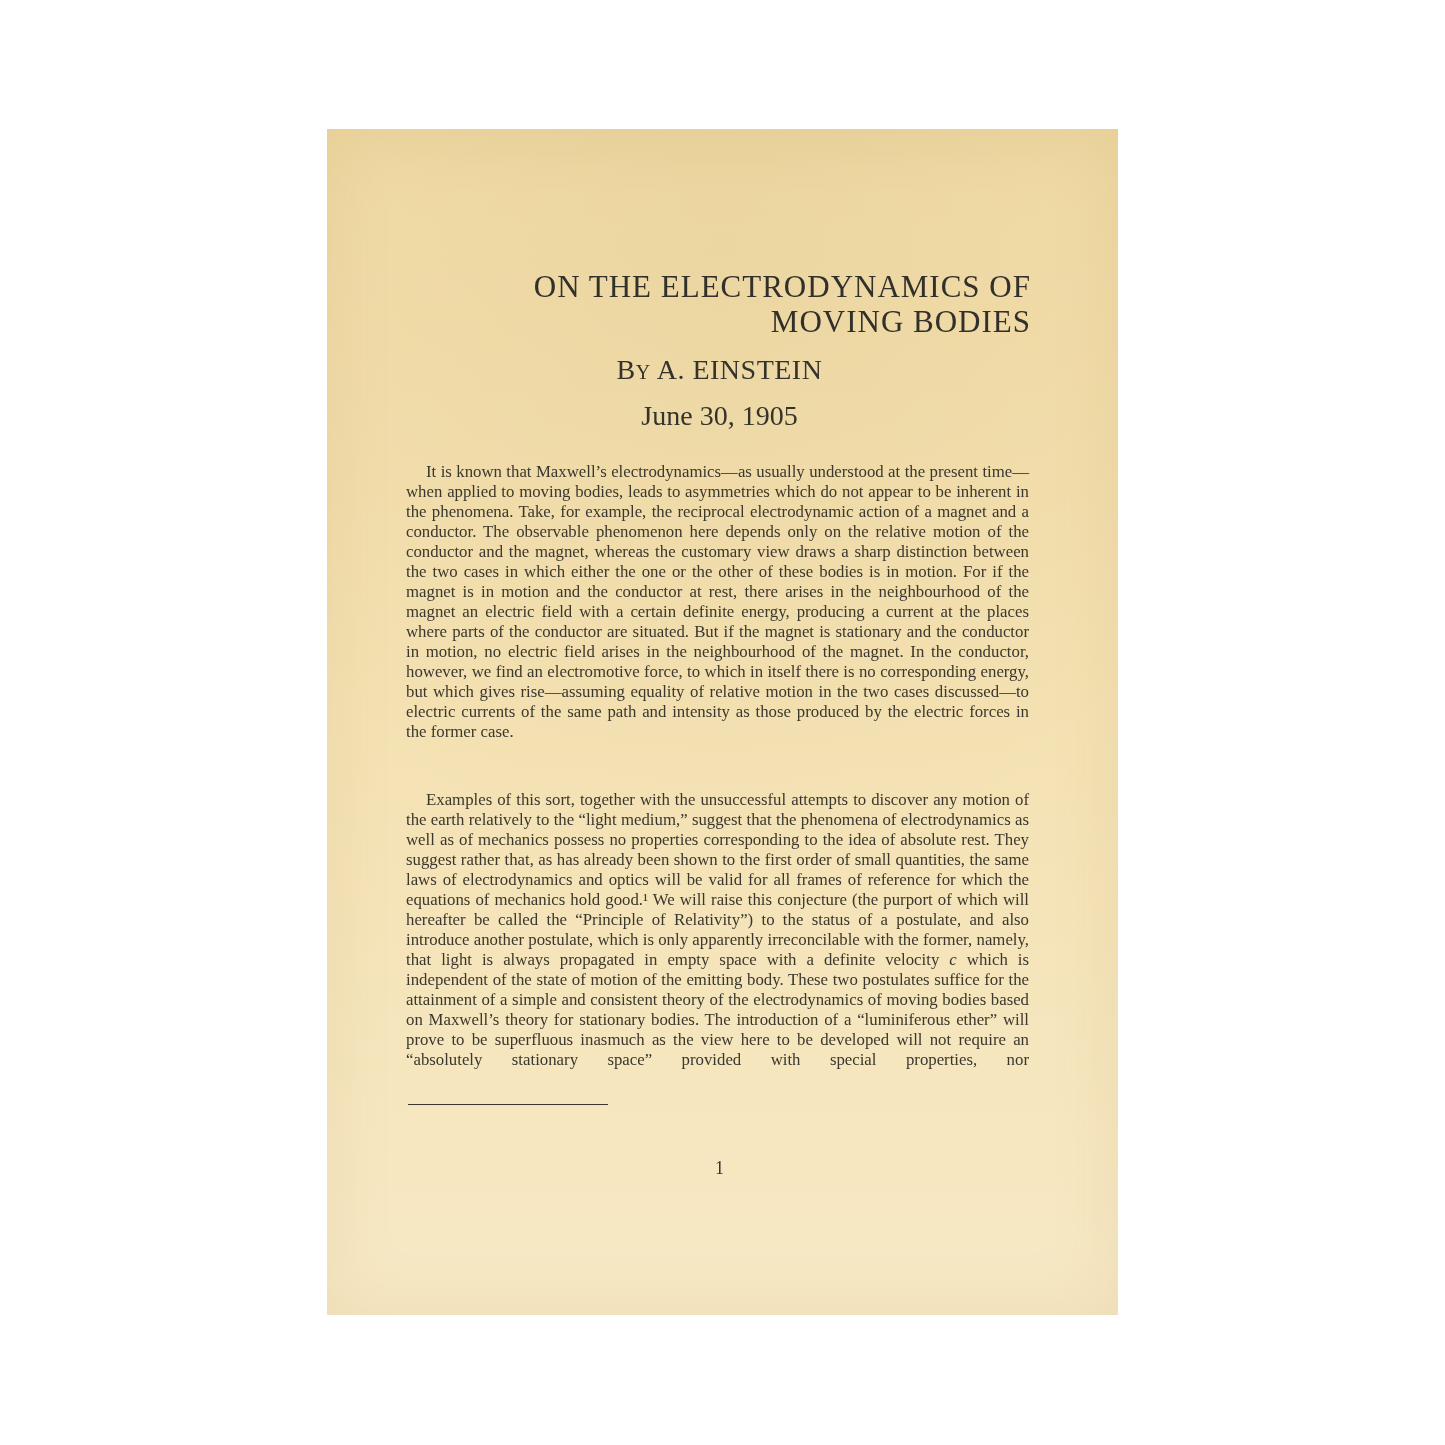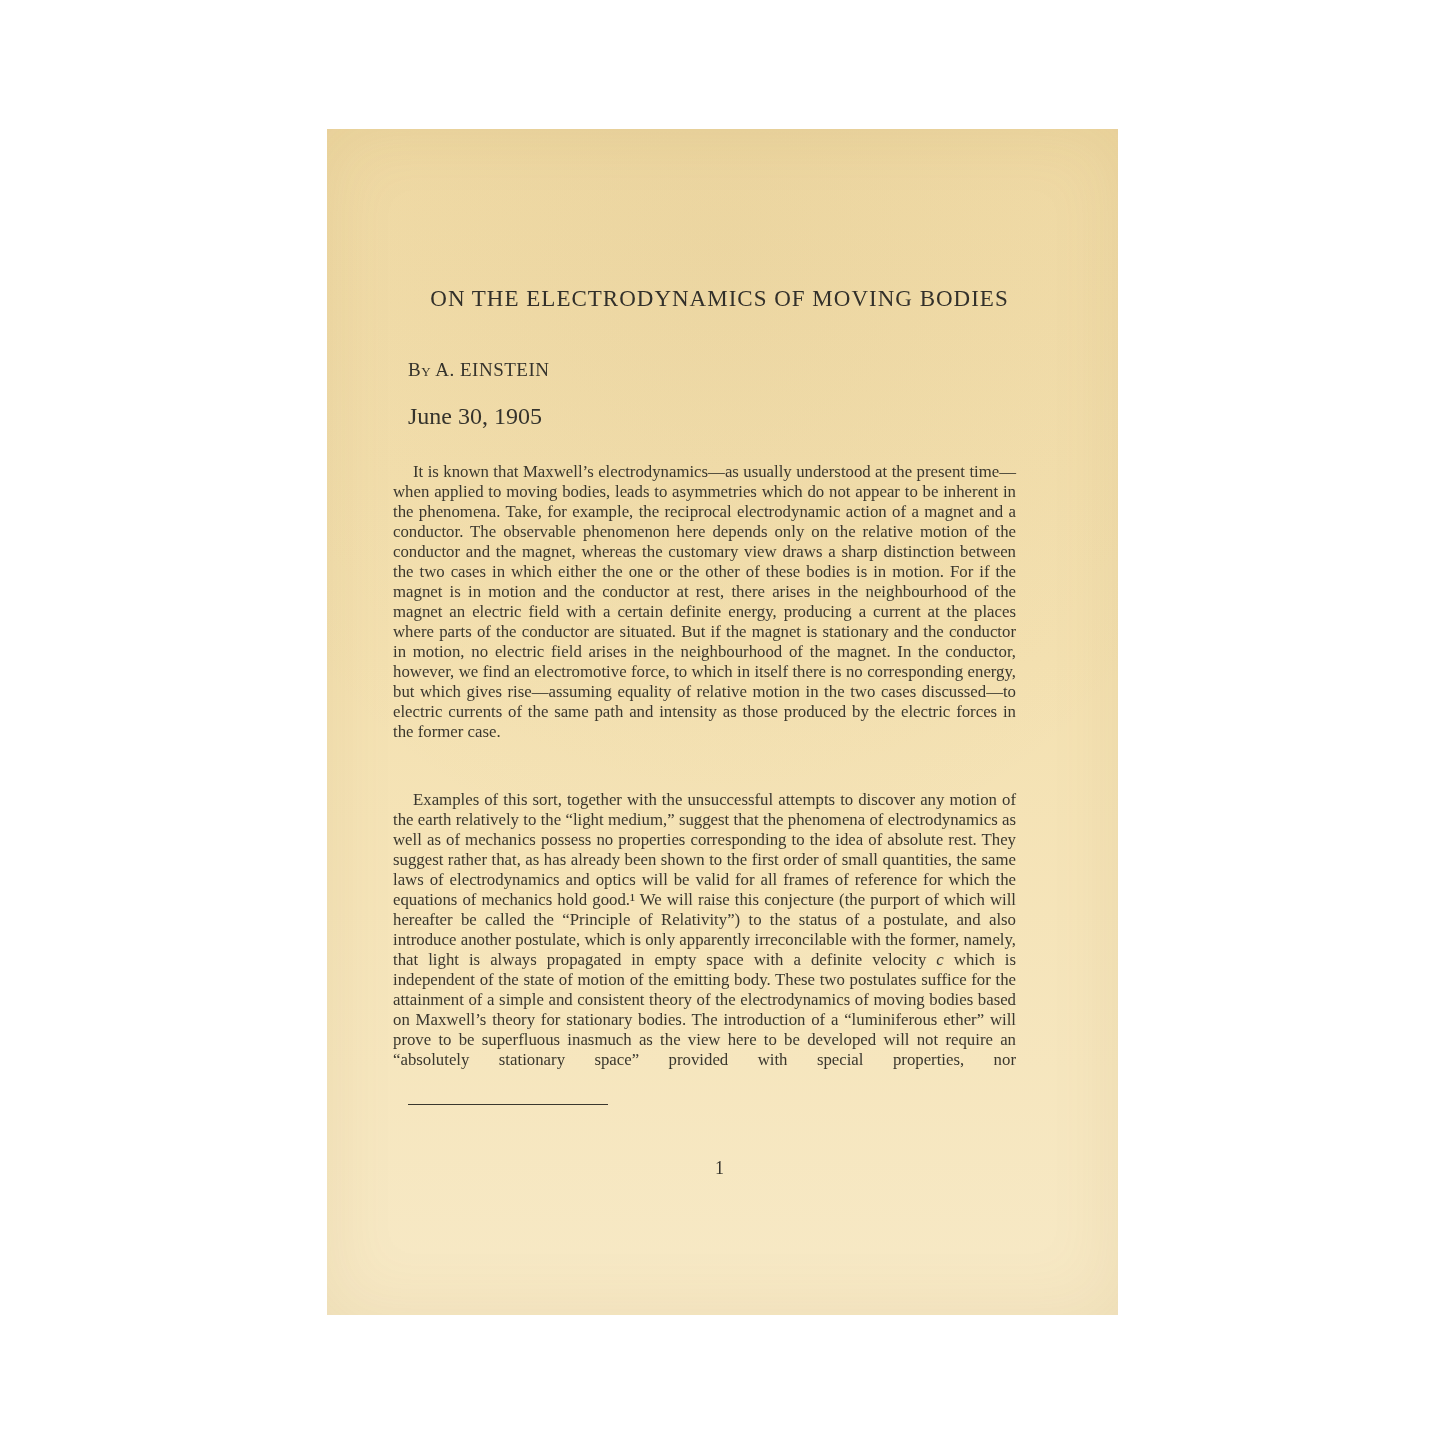--- a/index.html
+++ b/index.html
@@ -22,54 +22,55 @@
     width: 791px;
     height: 1186px;
     background:
       radial-gradient(120% 90% at 50% 10%, rgba(122, 88, 22, 0.05), rgba(0,0,0,0) 60%),
       linear-gradient(180deg, #f1dba6 0%, #f4e1b1 45%, #f7e9c6 100%);
     box-shadow: inset 0 0 70px rgba(151, 108, 34, 0.10);
     color: #3a372e;
   }
   .doc-title {
     position: absolute;
-    top: 152px;
+    top: 140px;
     left: 81px;
     width: 623px;
-    text-align: center;
-    font-size: 23px;
+    text-align: right;
+    font-size: 31px;
     line-height: 35px;
     letter-spacing: 1px;
     color: #32302a;
   }
   .author {
     position: absolute;
     top: 228px;
     left: 81px;
     width: 623px;
-    font-size: 19px;
+    text-align: center;
+    font-size: 28px;
     line-height: 26px;
     font-variant: small-caps;
     letter-spacing: 0.5px;
     color: #35332c;
   }
   .date {
     position: absolute;
     top: 274px;
     left: 81px;
     width: 623px;
-    text-align: left;
-    font-size: 24px;
+    text-align: center;
+    font-size: 28px;
     line-height: 26px;
     color: #35332c;
   }
   .body-text {
     position: absolute;
     top: 333px;
-    left: 66px;
+    left: 79px;
     width: 623px;
     font-size: 16.8px;
     line-height: 20px;
     text-align: justify;
     color: #3a372e;
   }
   .body-text p {
     margin: 0;
     text-indent: 20px;
   }

